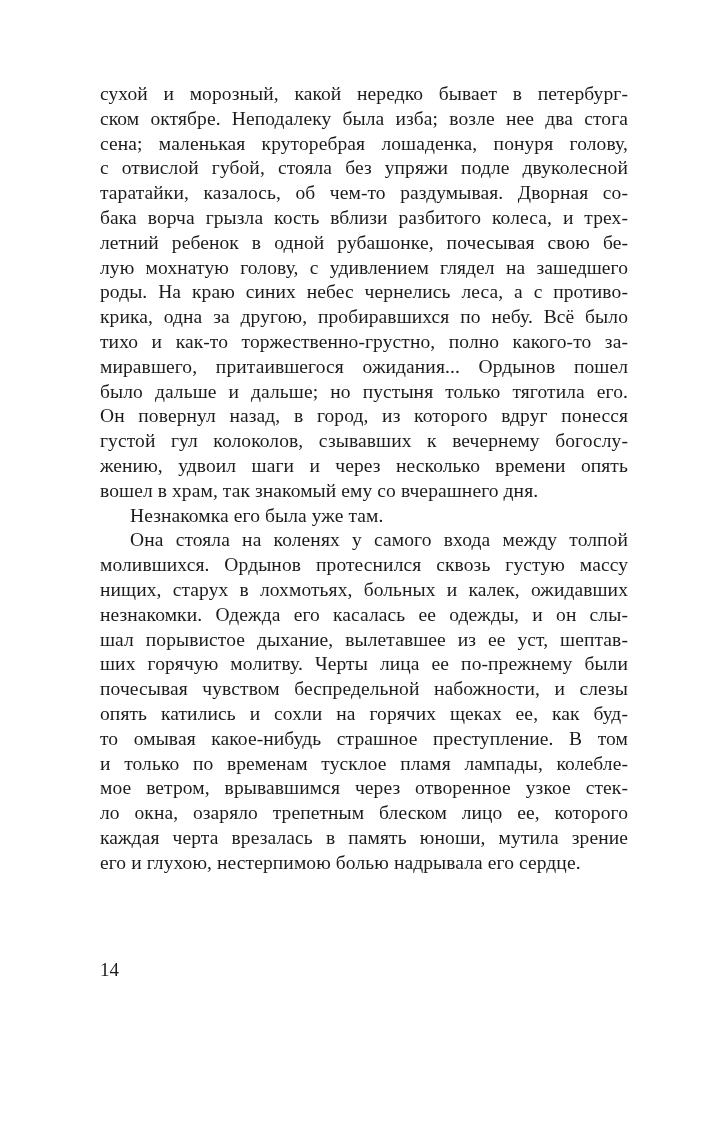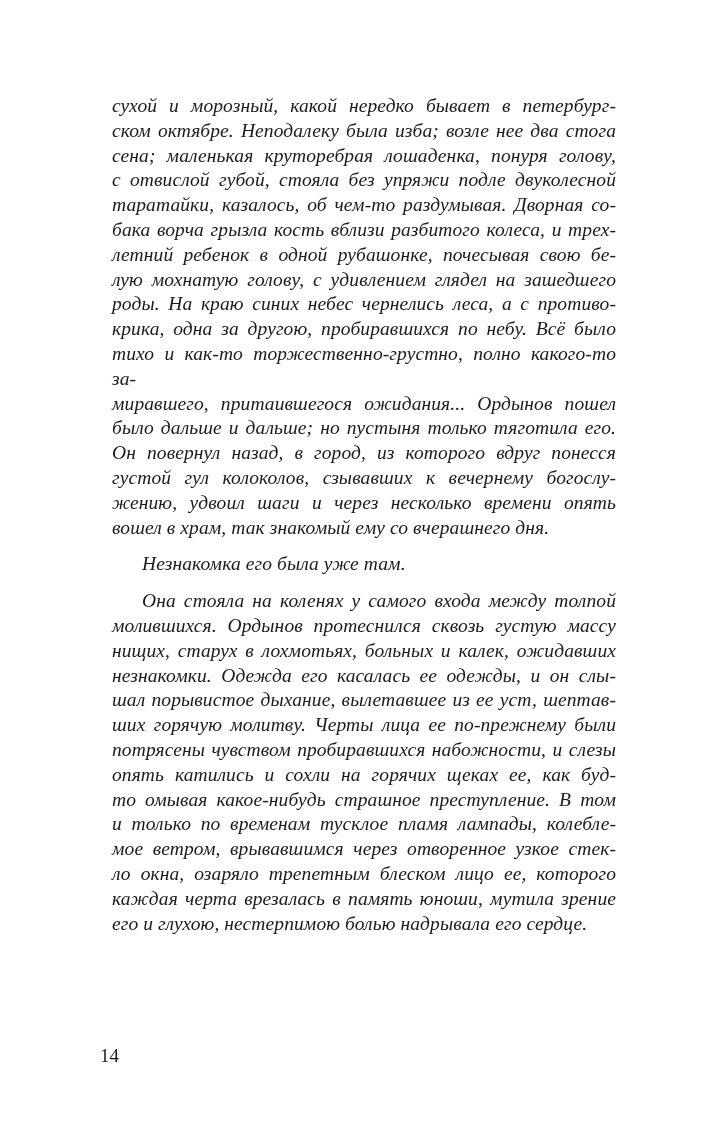--- a/index.html
+++ b/index.html
@@ -19,39 +19,38 @@
   .text-block {
     position: absolute;
     left: 100px;
     top: 82px;
     width: 528px;
     font-size: 19.5px;
     line-height: 24.8px;
     letter-spacing: 0.1px;
   }
   .paragraph {
-    margin: 12px;
-    font-style: italic;
+    margin: 0;
   }
   .line {
     text-align: justify;
     text-align-last: justify;
     white-space: normal;
   }
   .line.last {
     text-align-last: left;
   }
   .line.first-indent {
     text-indent: 30px;
   }
   .footer {
     position: absolute;
     left: 100px;
     width: 528px;
-    top: 1044px;
+    top: 958px;
     display: flex;
     align-items: baseline;
     font-size: 19px;
     line-height: 24px;
   }
   .footer .author {
     font-style: italic;
   }
 </style>
 </head>
@@ -81,21 +80,21 @@
       <div class="paragraph">
         <div class="line last first-indent">Незнакомка его была уже там.</div>
       </div>
       <div class="paragraph">
         <div class="line first-indent">Она стояла на коленях у самого входа между толпой</div>
         <div class="line">молившихся. Ордынов протеснился сквозь густую массу</div>
         <div class="line">нищих, старух в лохмотьях, больных и калек, ожидавших</div>
         <div class="line">незнакомки. Одежда его касалась ее одежды, и он слы-</div>
         <div class="line">шал порывистое дыхание, вылетавшее из ее уст, шептав-</div>
         <div class="line">ших горячую молитву. Черты лица ее по-прежнему были</div>
-        <div class="line">потрясены чувством пробиравшихся набожности, и слезы</div>
+        <div class="line">почесывая чувством беспредельной набожности, и слезы</div>
         <div class="line">опять катились и сохли на горячих щеках ее, как буд-</div>
         <div class="line">то омывая какое-нибудь страшное преступление. В том</div>
         <div class="line">и только по временам тусклое пламя лампады, колебле-</div>
         <div class="line">мое ветром, врывавшимся через отворенное узкое стек-</div>
         <div class="line">ло окна, озаряло трепетным блеском лицо ее, которого</div>
         <div class="line">каждая черта врезалась в память юноши, мутила зрение</div>
         <div class="line last">его и глухою, нестерпимою болью надрывала его сердце.</div>
       </div>
     </div>
   <div class="footer">

